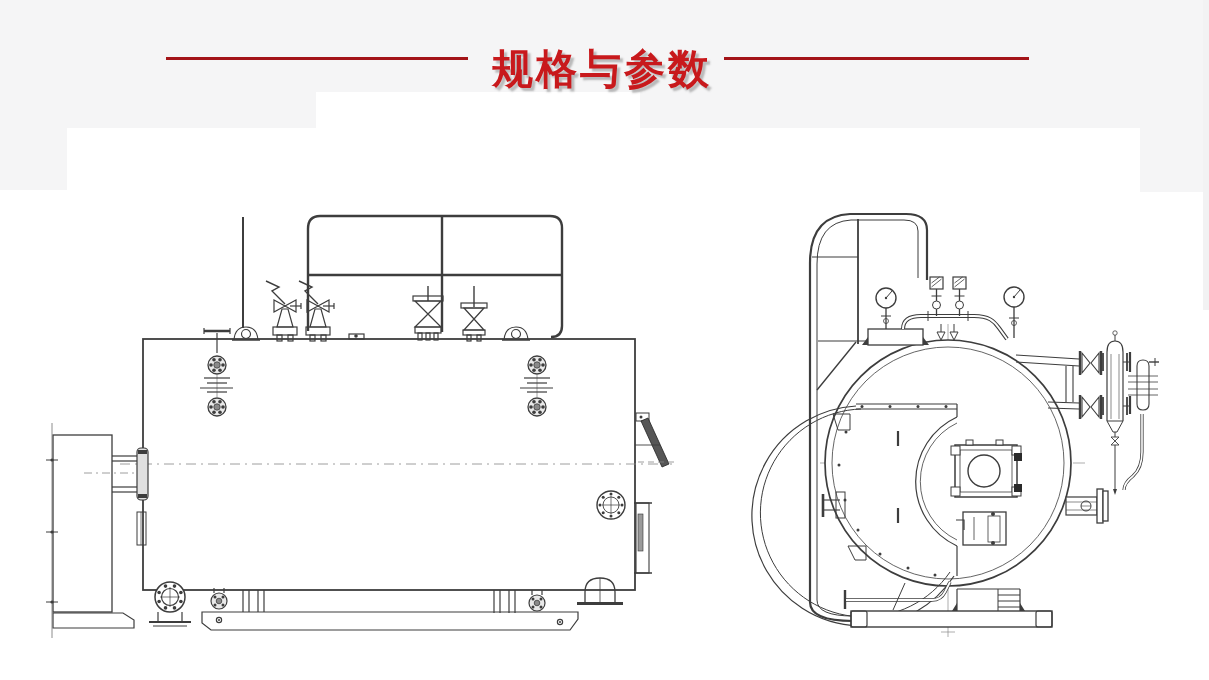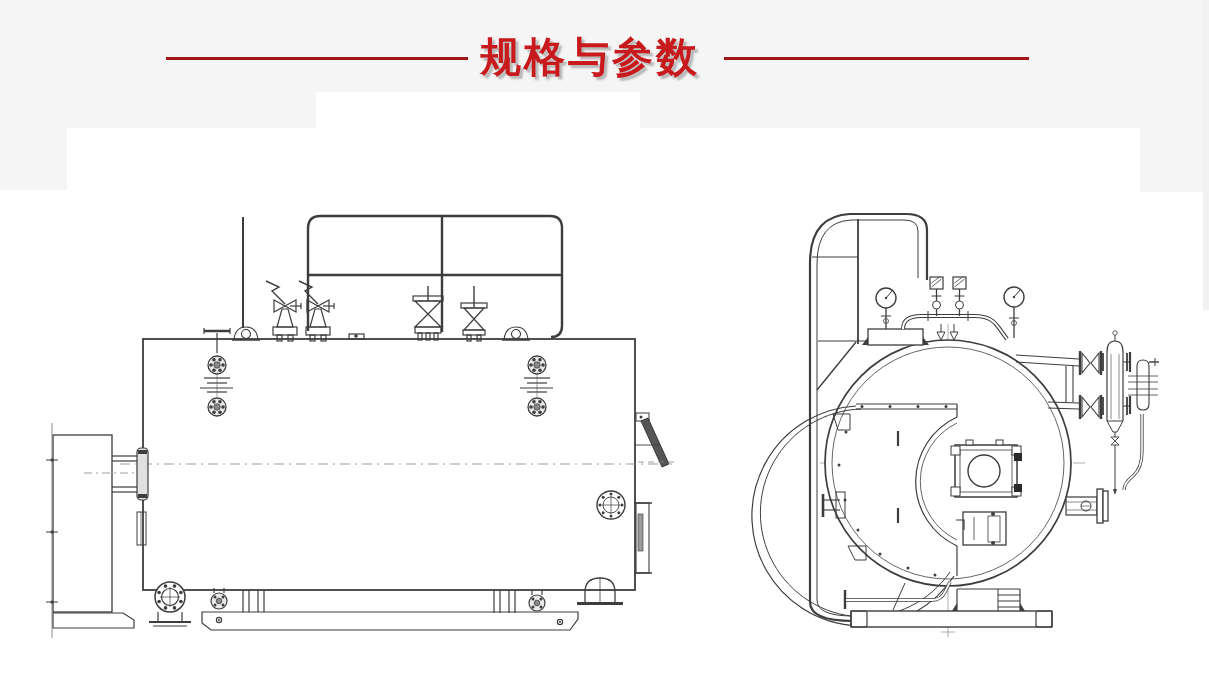--- a/index.html
+++ b/index.html
@@ -18,21 +18,21 @@
   .bg-band{position:absolute;left:0;top:0;width:1209px;height:128px;background:var(--band-gray);}
   .bg-window{position:absolute;left:316px;top:92px;width:324px;height:36px;background:#ffffff;}
   .bg-side-left{position:absolute;left:0;top:128px;width:67px;height:62px;background:var(--band-gray);}
   .bg-side-right{position:absolute;left:1140px;top:128px;width:69px;height:64px;background:var(--band-gray);}
   .bg-strip-right{position:absolute;left:1203px;top:0;width:6px;height:310px;background:#f2f2f3;}
   .header{position:absolute;left:0;top:0;width:1209px;height:100px;}
   .hline{position:absolute;top:57px;height:3px;background:var(--divider-red);}
   .hline.left{left:166px;width:302px;}
   .hline.right{left:724px;width:305px;}
   .section-title{
-    position:absolute;left:462px;top:30px;width:256px;margin:0;
+    position:absolute;left:462px;top:30px;width:256px;margin:12px;
     text-align:center;font-size:41px;font-weight:bold;letter-spacing:3px;
     color:var(--accent-red);
     text-shadow:3px 3px 2px rgba(110,110,110,0.45);
     font-family:"Liberation Sans",sans-serif;
   }
   svg.drawing{position:absolute;color:var(--drawing-stroke);}
   svg.drawing *{vector-effect:none;}
   #side-view{left:35px;top:205px;width:660px;height:440px;}
   #end-view{left:790px;top:205px;width:385px;height:440px;}
 </style>

